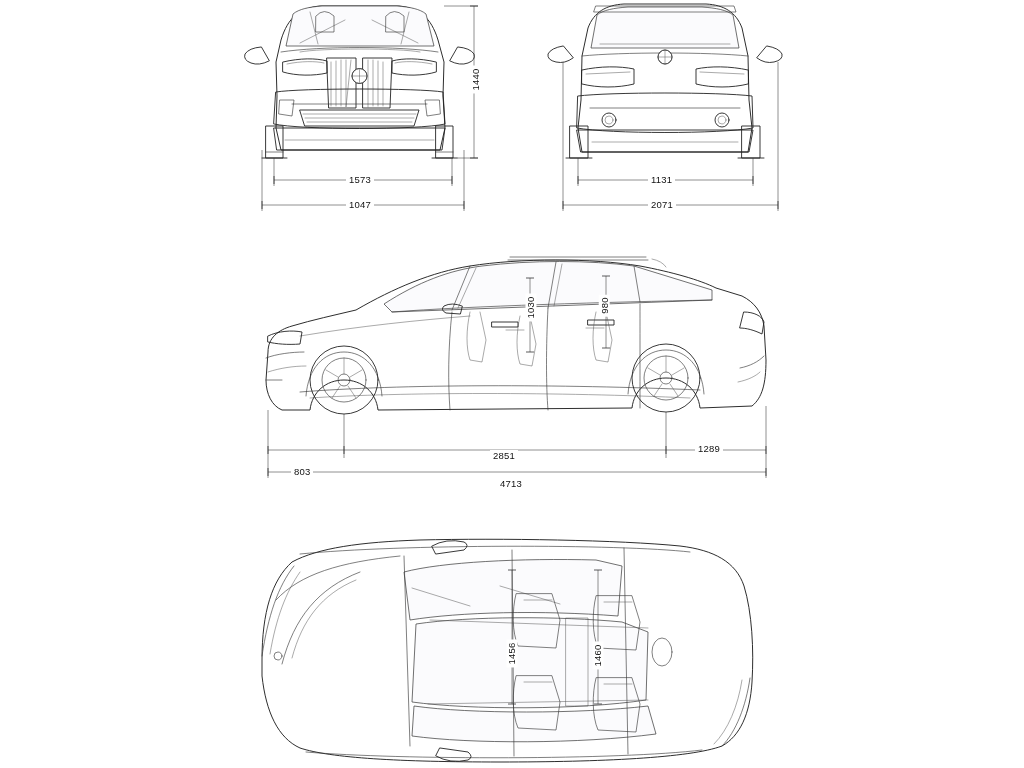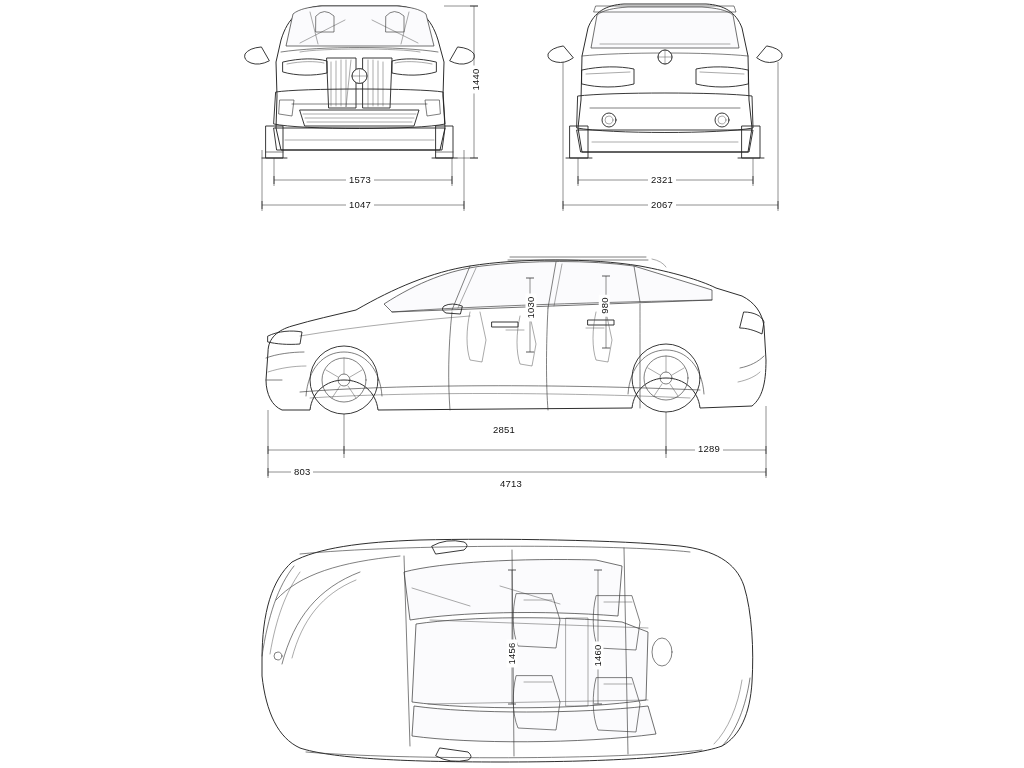--- a/index.html
+++ b/index.html
@@ -347,31 +347,31 @@
       <path class="dimtick" d="M594,570 L602,570 M594,704 L602,704"></path>
     </g>
   </svg>
 
   <div class="dimlabel rot90" style="left:462px; top:74px;">1440</div>
 
   <div class="dimlabel" style="left:346px; top:174px;">1573</div>
 
   <div class="dimlabel" style="left:346px; top:199px;">1047</div>
 
-  <div class="dimlabel" style="left:648px; top:174px;">2321</div>
-
-  <div class="dimlabel" style="left:648px; top:199px;">2067</div>
+  <div class="dimlabel" style="left:648px; top:174px;">1131</div>
+
+  <div class="dimlabel" style="left:648px; top:199px;">2071</div>
 
   <div class="dimlabel rot90" style="left:517px; top:302px;">1030</div>
 
   <div class="dimlabel rot90" style="left:593px; top:300px;">980</div>
 
   <div class="dimlabel" style="left:291px; top:466px;">803</div>
 
-  <div class="dimlabel" style="left:490px; top:424px;">2851</div>
+  <div class="dimlabel" style="left:490px; top:450px;">2851</div>
 
   <div class="dimlabel" style="left:695px; top:443px;">1289</div>
 
   <div class="dimlabel" style="left:497px; top:466px;margin-top:12px;">4713</div>
 
   <div class="dimlabel rot90" style="left:498px; top:648px;">1456</div>
 
   <div class="dimlabel rot90" style="left:584px; top:650px;">1460</div>
 
 </div>

